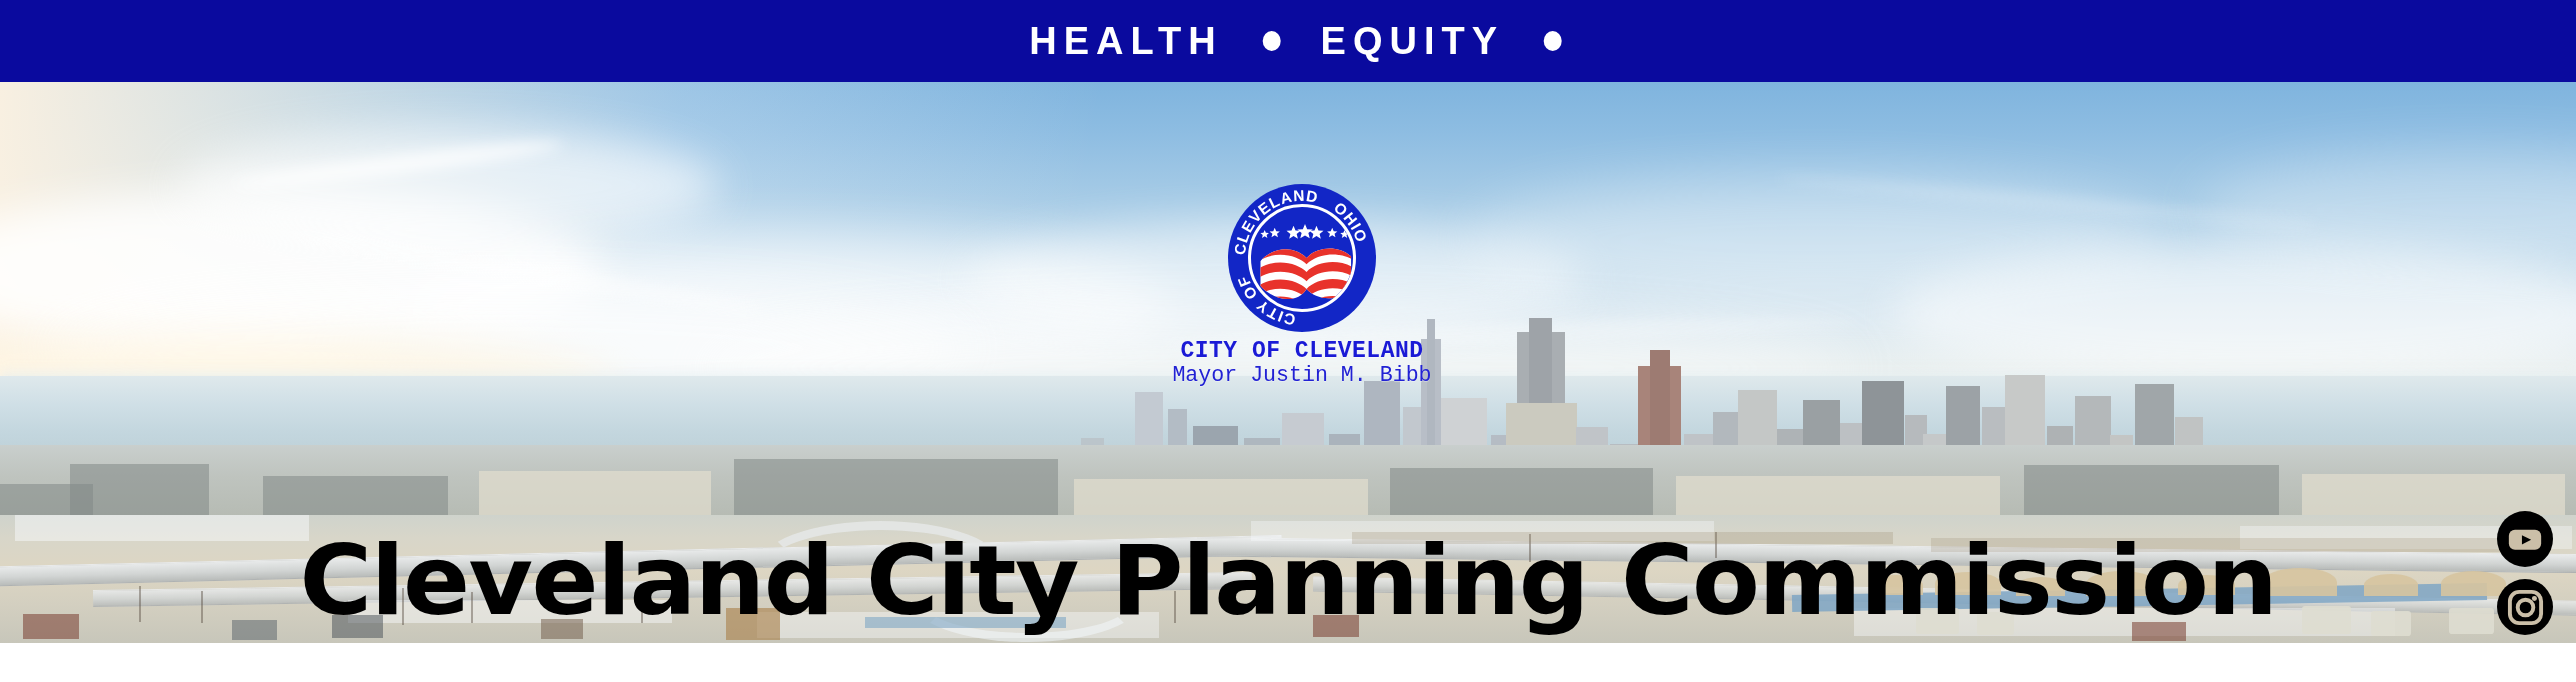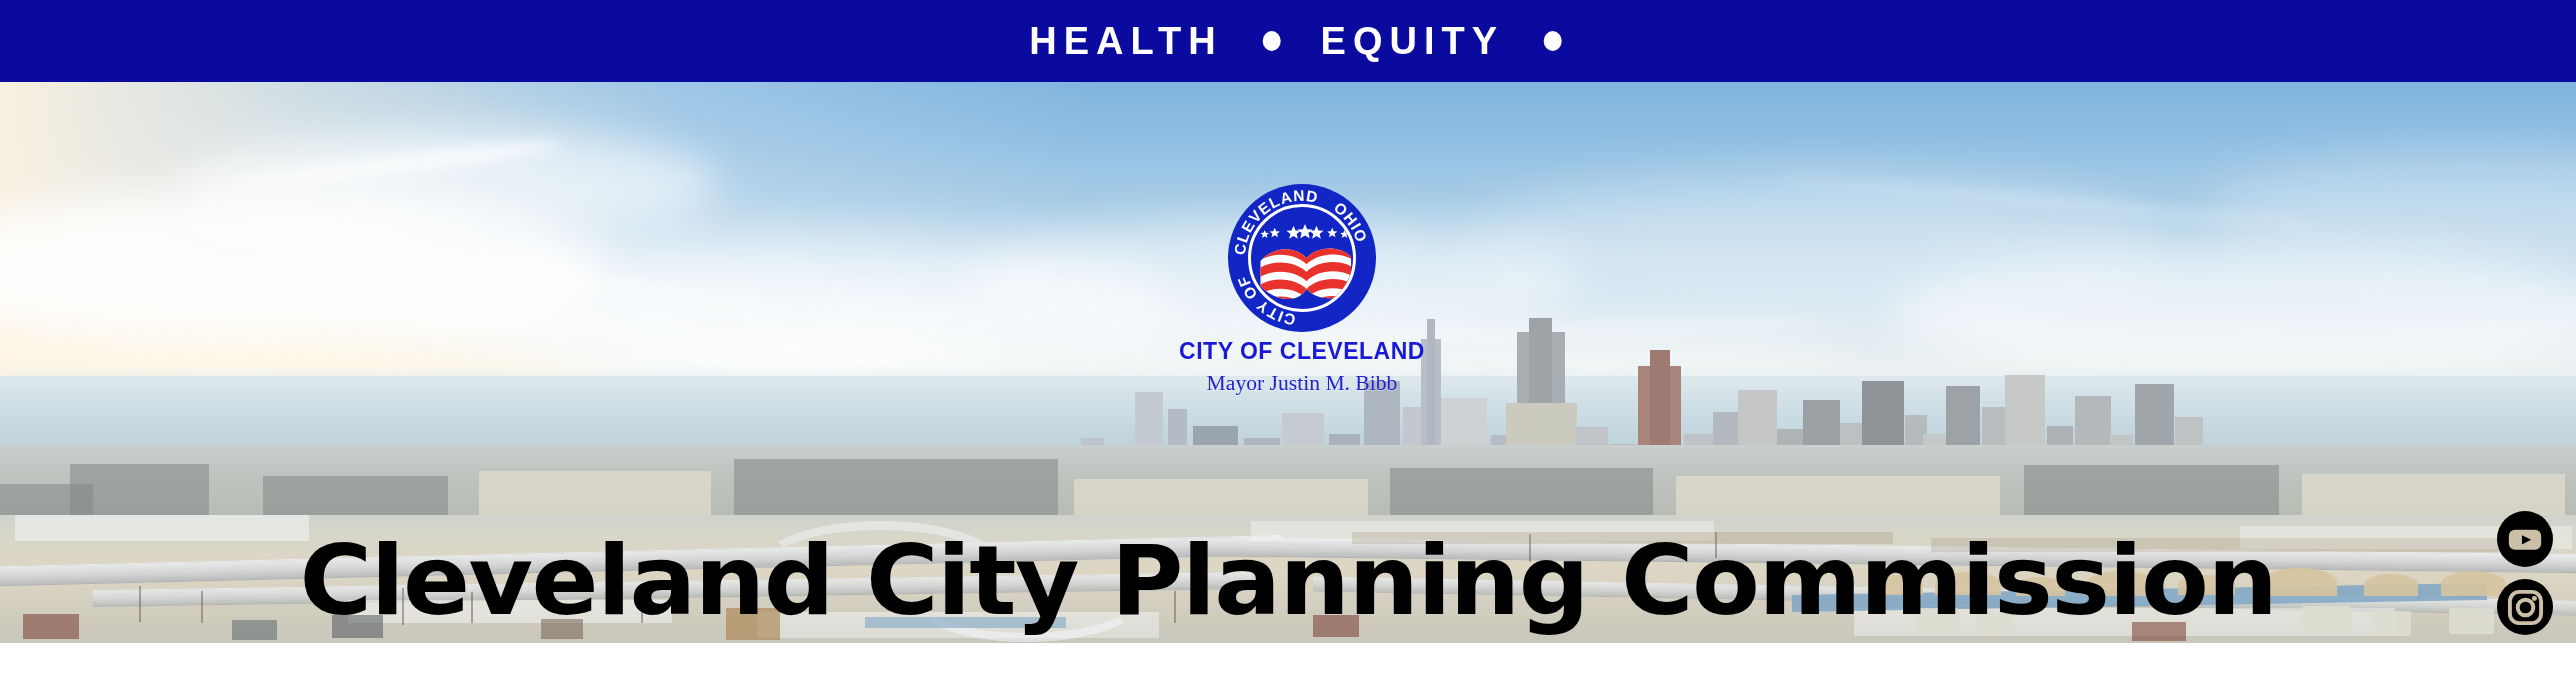--- a/index.html
+++ b/index.html
@@ -128,31 +128,31 @@
     position:absolute; left:0; top:10.8px; width:108px; height:26px;
   }
   #stars svg{ width:108px; height:26px; display:block; }
   #flag{
     position:absolute; left:3.1px; top:31px; width:102px; height:74px;
   }
   #flag svg{ width:102px; height:74px; display:block; }
 
   #seal-title{
     margin-top:7px;
-    font-family:Liberation Sans, sans-serif;
+    font-family:Liberation Mono, monospace;
     font-weight:bold;
     font-size:23px;
     letter-spacing:0.5px;
     color:#1a1ad6;
     line-height:1.05;
     text-shadow:0 0.8px 0.8px rgba(255,255,255,.45);
   }
   #seal-sub{
-    margin-top:9px;
-    font-family:Liberation Serif, serif;
+    margin-top:1px;
+    font-family:Liberation Mono, monospace;
     font-size:21.6px;
     color:#2222d4;
     line-height:1.1;
     text-shadow:0 0.8px 0.8px rgba(255,255,255,.4);
   }
 
   
   #headline{
     position:absolute; left:0; top:450px; width:2576px;
     text-align:center; z-index:14;

